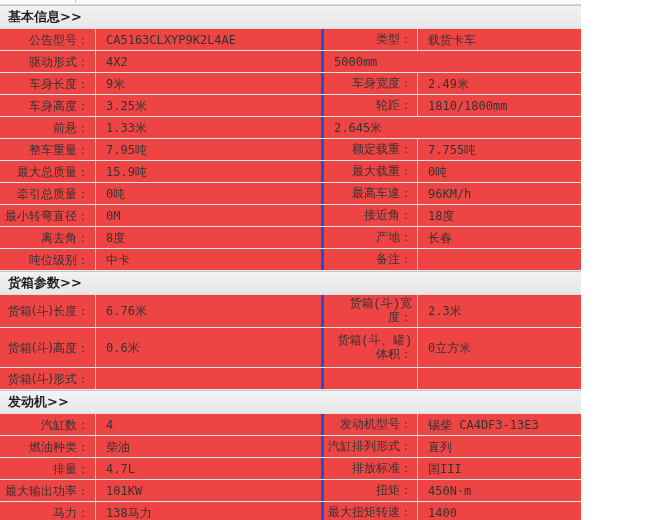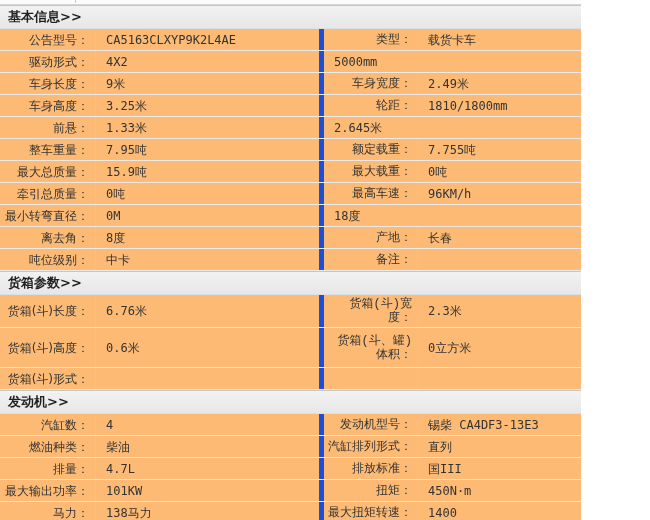--- a/index.html
+++ b/index.html
@@ -9,28 +9,28 @@
   .top-sliver{height:4px;border-bottom:1px solid #d6d6d6;background:#fcfcfc;position:relative;}
   .top-sliver::after{content:"";position:absolute;left:75px;top:0;width:1px;height:3px;background:#c8c8c8;}
 
   .section-band{
     box-sizing:border-box;height:24px;line-height:21px;
     background:linear-gradient(#f2f2f2,#e7e7e7);
     border-top:1px solid #c6c6c6;border-bottom:1px solid #dedede;
     font-weight:bold;font-size:13px;color:#1f1f1f;padding-left:8px;
   }
 
-  .row{display:flex;box-sizing:border-box;min-height:22px;border-bottom:1px solid #e9e9e9;background:#fdba74;}
+  .row{display:flex;box-sizing:border-box;min-height:22px;border-bottom:1px solid #e9e9e9;background:#ef4444;}
   .row.tall{min-height:40px;}
 
   .c{box-sizing:border-box;display:flex;align-items:center;font-size:12px;color:#333;}
   .c .txt{width:100%;line-height:14px;}
   .label1{width:96px;padding:2px 6px 2px 2px;border-right:1px solid #c9c9c9;}
   .label1 .txt{text-align:right;}
-  .value1{width:228px;padding:2px 4px 2px 10px;border-right:5px solid #1d4ed8;justify-content:center;}
+  .value1{width:228px;padding:2px 4px 2px 10px;border-right:3px solid #1d4ed8;justify-content:center;}
   .label2{width:94px;padding:2px 5px 2px 2px;border-right:1px solid #c9c9c9;}
   .label2 .txt{text-align:right;font-family:Liberation Mono, monospace;}
   .value2{flex:1;padding:2px 4px 2px 10px;}
   .val{font-family:"DejaVu Sans Mono","Liberation Mono",monospace;}
 
   .bottom-partial{height:8px;overflow:hidden;}
   .bottom-partial .row{height:8px;min-height:8px;border-bottom:none;}
 </style>
 </head>
 <body>
@@ -144,20 +144,23 @@
         <div class="c value2 val">
           <span class="txt">96KM/h</span>
         </div>
       </div>
       <div class="row">
         <div class="c label1">
           <span class="txt">最小转弯直径：</span>
         </div>
         <div class="c value1 val">
           <span class="txt">0M</span>
+        </div>
+        <div class="c label2">
+          <span class="txt">接近角：</span>
         </div>
         <div class="c value2 val">
           <span class="txt">18度</span>
         </div>
       </div>
       <div class="row">
         <div class="c label1">
           <span class="txt">离去角：</span>
         </div>
         <div class="c value1 val">

